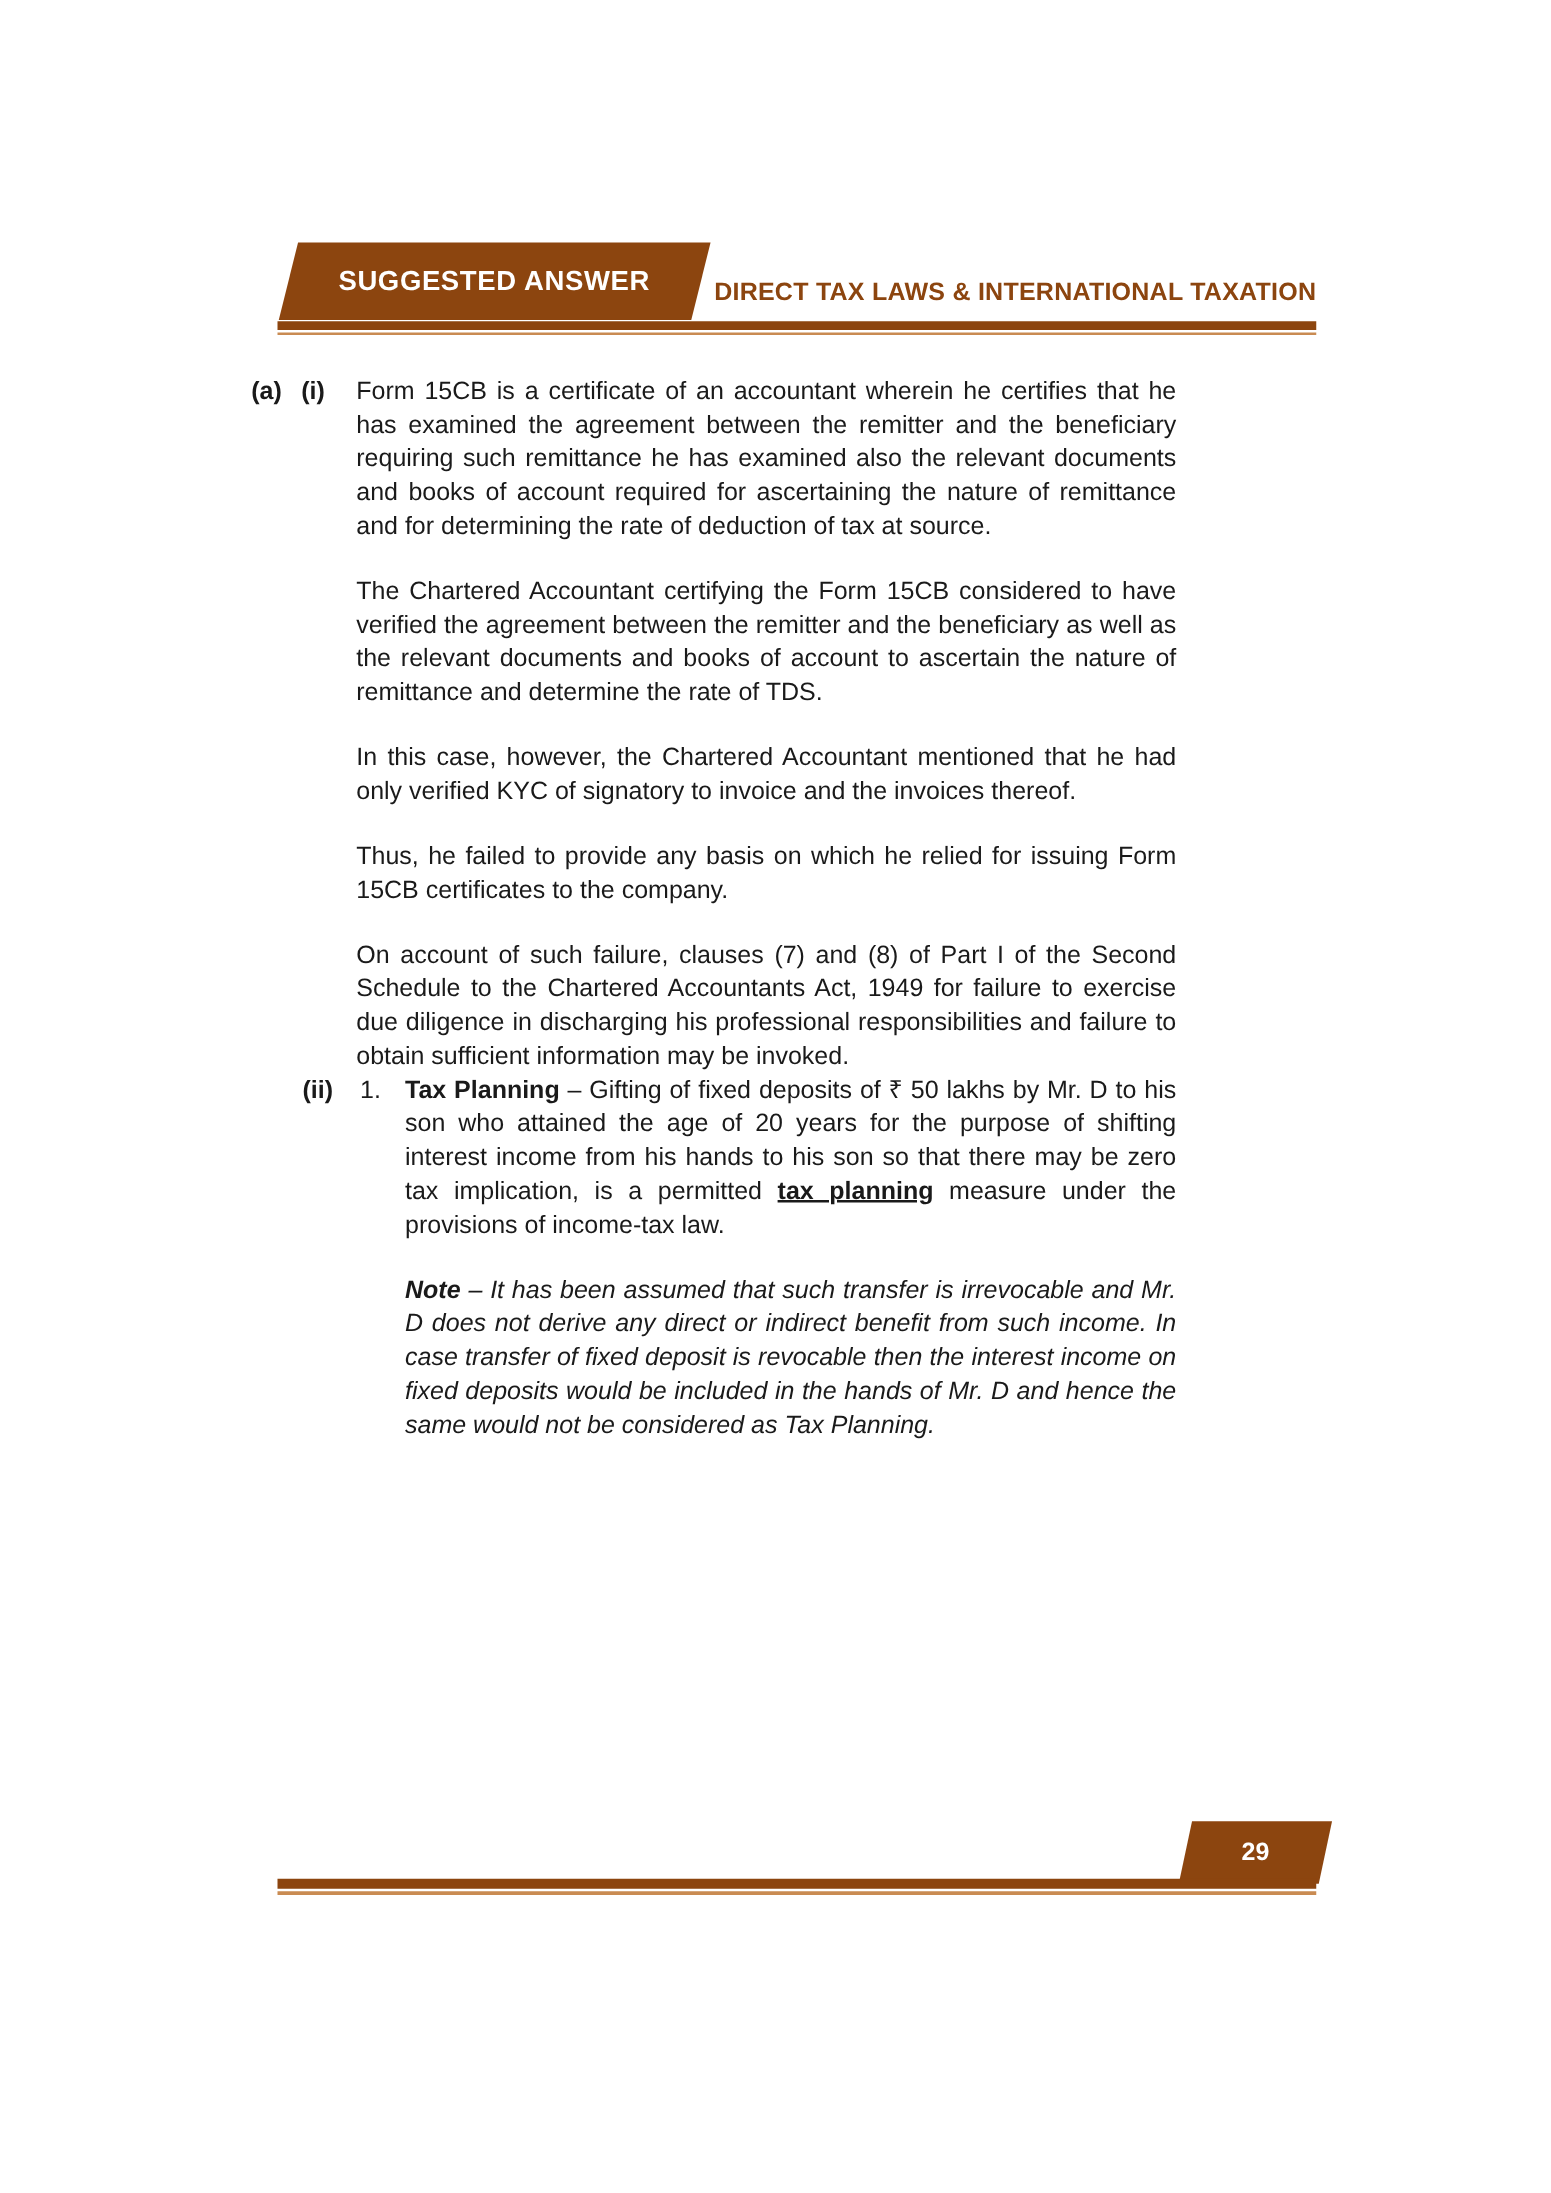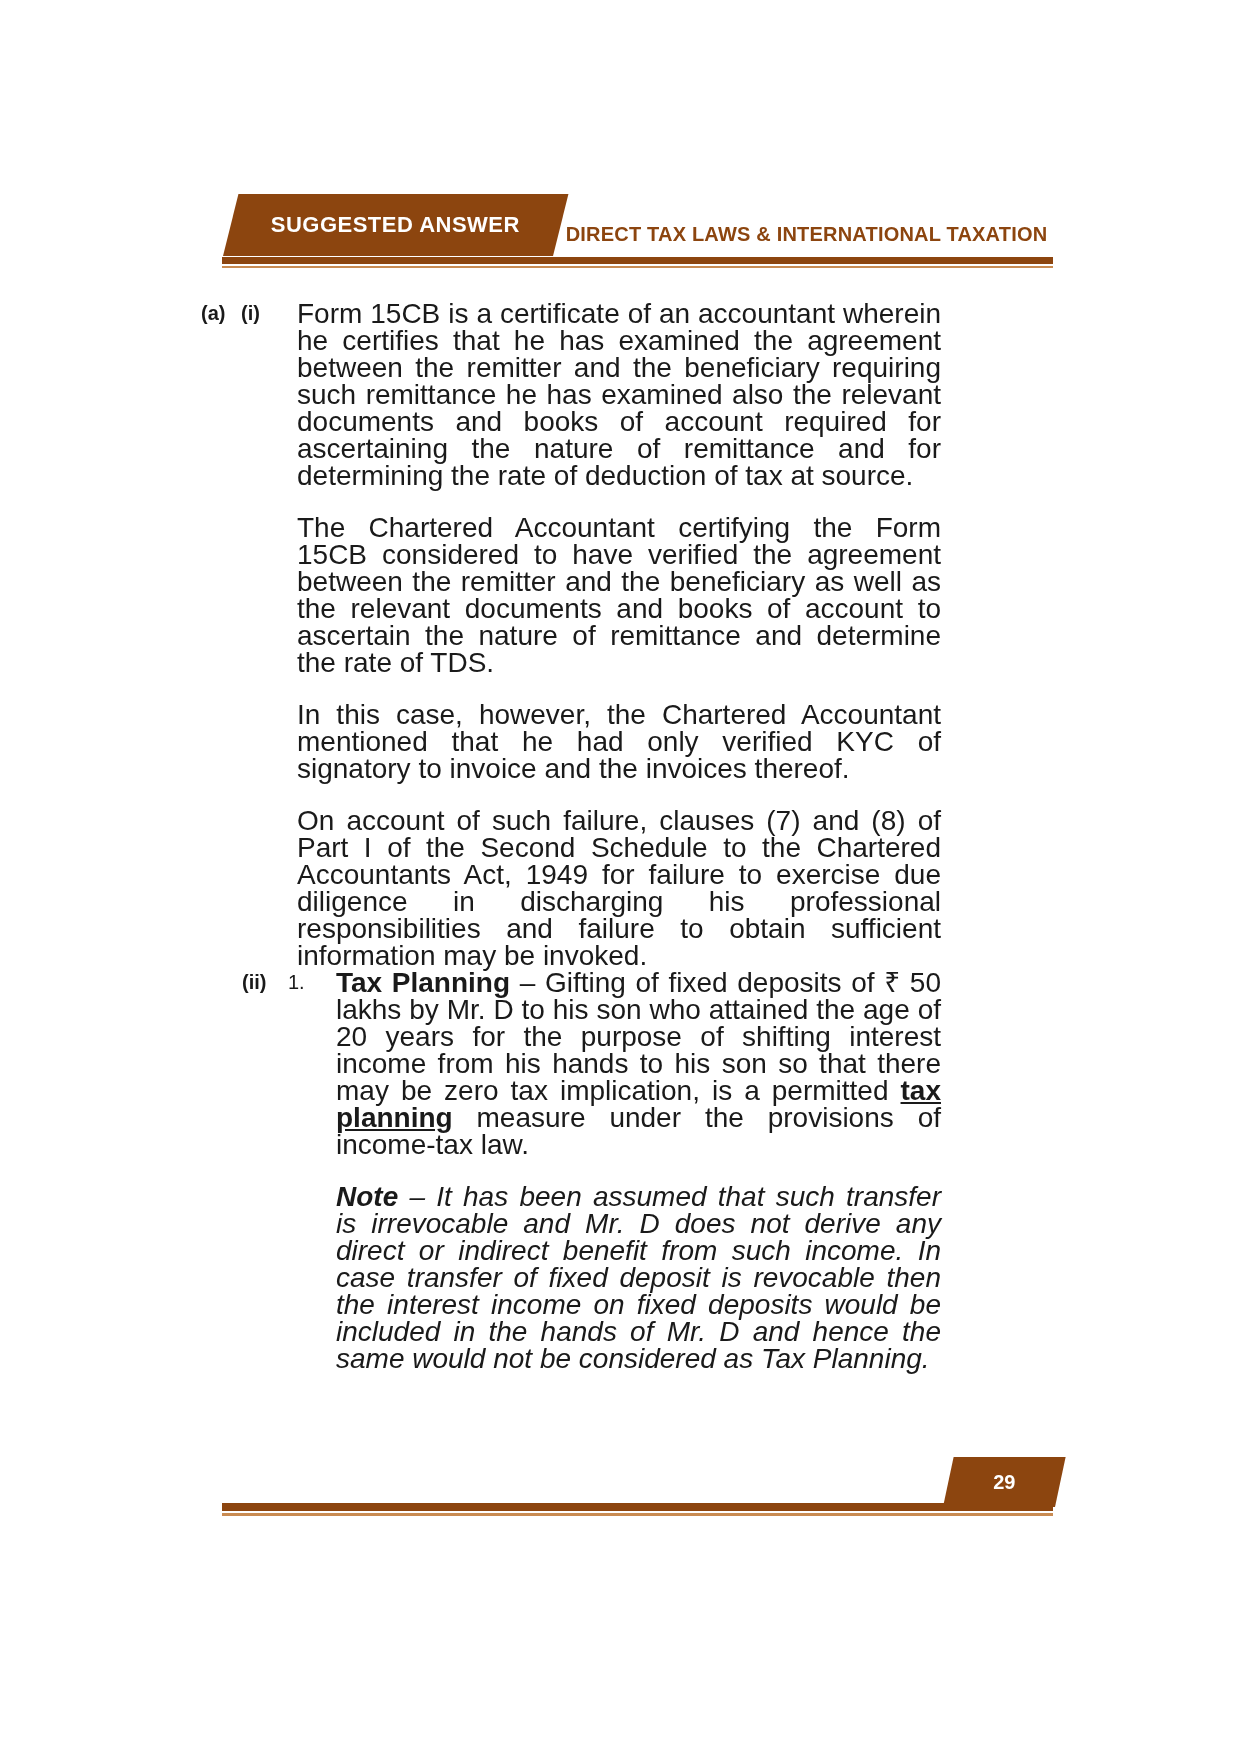--- a/index.html
+++ b/index.html
@@ -32,21 +32,21 @@
     transform:skewX(14deg);
     color:#ffffff;
     font-weight:bold;
     font-size:22px;
     letter-spacing:0.5px;
     white-space:nowrap;
   }
   .doc-title{
     position:absolute; left:560px; top:223px;
     width:493px;
-    text-align:center;
+    text-align:right;
     color:var(--brown);
     font-weight:bold;
     font-size:20px;
     letter-spacing:0.2px;
     white-space:nowrap;
   }
   .header-rule{ position:absolute; left:222px; top:257px; width:831px; }
   .rule-thick{ height:7px; background:var(--brown); }
   .rule-gap{ height:2px; }
   .rule-thin{ height:2px; background:var(--tan); }
@@ -65,24 +65,24 @@
   }
   .row-ii{
     display:grid;
     grid-template-columns:46px 32px 1fr;
     align-items:start;
     margin-left:41px;
   }
   .item-label{ font-weight:bold; font-size:20px; line-height:27px; }
   .item-number{ font-size:20px; line-height:27px; }
   .para{
-    font-size:28px;
+    font-size:20px;
     line-height:27px;
     text-align:justify;
-    margin:0 0 25px 16px;
+    margin:0 0 25px 4px;
   }
   .para:last-child{ margin-bottom:0; }
   .para b.term{ font-weight:bold; }
   .para b.em-underline{ font-weight:bold; text-decoration:underline; }
   .note-para{ font-style:italic; }
   .note-para .note-label{ font-weight:bold; }
 
   
   .page-badge{
     position:absolute; left:943px; top:1457px;
@@ -119,20 +119,21 @@
 
   <div class="content">
 
     <div class="row-a">
       <span class="item-label">(a)</span>
       <span class="item-label">(i)</span>
       <div>
         <p class="para">Form 15CB is a certificate of an accountant wherein he certifies that he has examined the agreement between the remitter and the beneficiary requiring such remittance he has examined also the relevant documents and books of account required for ascertaining the nature of remittance and for determining the rate of deduction of tax at source.</p>
         <p class="para">The Chartered Accountant certifying the Form 15CB considered to have verified the agreement between the remitter and the beneficiary as well as the relevant documents and books of account to ascertain the nature of remittance and determine the rate of TDS.</p>
         <p class="para">In this case, however, the Chartered Accountant mentioned that he had only verified KYC of signatory to invoice and the invoices thereof.</p>
+        <p class="para">Thus, he failed to provide any basis on which he relied for issuing Form 15CB certificates to the company.</p>
         <p class="para">On account of such failure, clauses (7) and (8) of Part I of the Second Schedule to the Chartered Accountants Act, 1949 for failure to exercise due diligence in discharging his professional responsibilities and failure to obtain sufficient information may be invoked.</p>
       </div>
     </div>
 
     <div class="row-ii">
       <span class="item-label">(ii)</span>
       <span class="item-number">1.</span>
       <div>
         <p class="para"><b class="term">Tax Planning</b><span> – Gifting of fixed deposits of ₹ 50 lakhs by Mr. D to his son who attained the age of 20 years for the purpose of shifting interest income from his hands to his son so that there may be zero tax implication, is a permitted </span><b class="em-underline">tax planning</b><span> measure under the provisions of income-tax law.</span></p>
         <p class="para note-para"><span class="note-label">Note</span><span> – It has been assumed that such transfer is irrevocable and Mr. D does not derive any direct or indirect benefit from such income. In case transfer of fixed deposit is revocable then the interest income on fixed deposits would be included in the hands of Mr. D and hence the same would not be considered as Tax Planning.</span></p>

